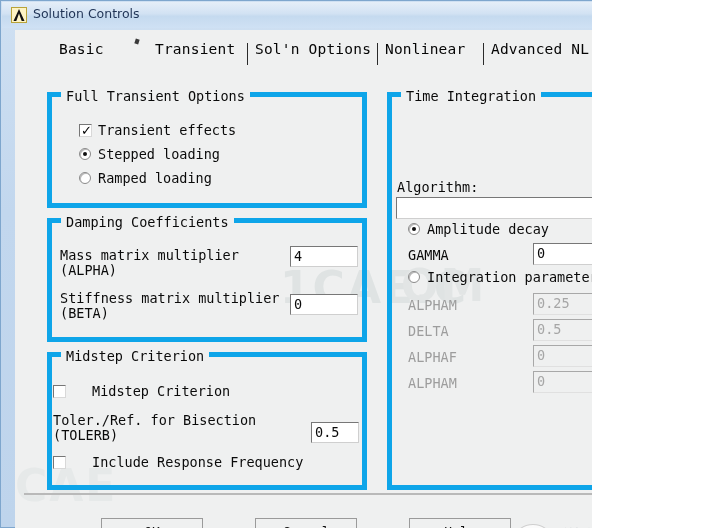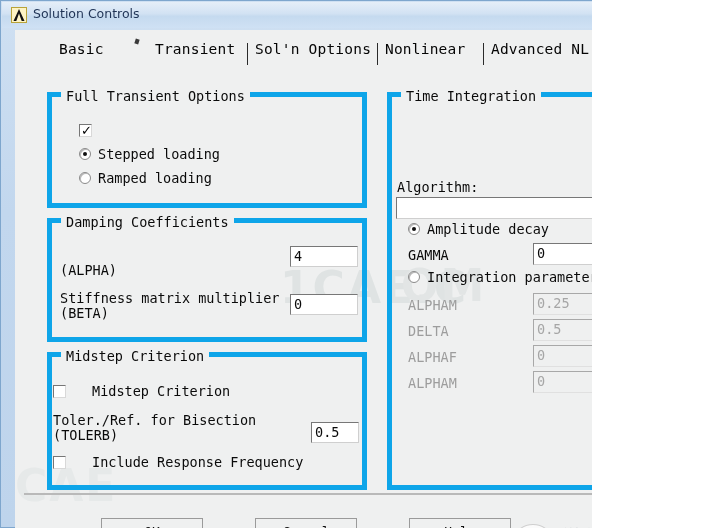--- a/index.html
+++ b/index.html
@@ -384,30 +384,32 @@
         <div class="tab" style="left:476px">Advanced NL</div>
         <div class="tab-sep" style="left:580px"></div>
       </div>
 
       <div class="group" style="left:32px; top:62px; width:320px; height:116px;">
         <div class="group-title">Full Transient Options</div>
       </div>
       <div class="cbox" style="left:64px; top:94px;">
         <span class="tick">✓</span>
       </div>
+      <div class="lbl" style="left:83px; top:93px;">Transient effects</div>
 
       <div class="radio on" style="left:64px; top:118px;"></div>
       <div class="lbl" style="left:83px; top:117px;">Stepped loading</div>
 
       <div class="radio" style="left:64px; top:142px;"></div>
       <div class="lbl" style="left:83px; top:141px;">Ramped loading</div>
 
       <div class="group" style="left:32px; top:188px; width:320px; height:124px;">
         <div class="group-title">Damping Coefficients</div>
       </div>
+      <div class="lbl" style="left:45px; top:218px;">Mass matrix multiplier</div>
       <div class="lbl" style="left:45px; top:233px;">(ALPHA)</div>
       <div class="tbox" style="left:275px; top:216px; width:68px; height:21px;">4</div>
 
       <div class="lbl" style="left:45px; top:261px;">Stiffness matrix multiplier</div>
       <div class="lbl" style="left:45px; top:276px;">(BETA)</div>
       <div class="tbox" style="left:275px; top:264px; width:68px; height:21px;">0</div>
 
       <div class="group" style="left:32px; top:322px; width:320px; height:138px;">
         <div class="group-title">Midstep Criterion</div>
       </div>

